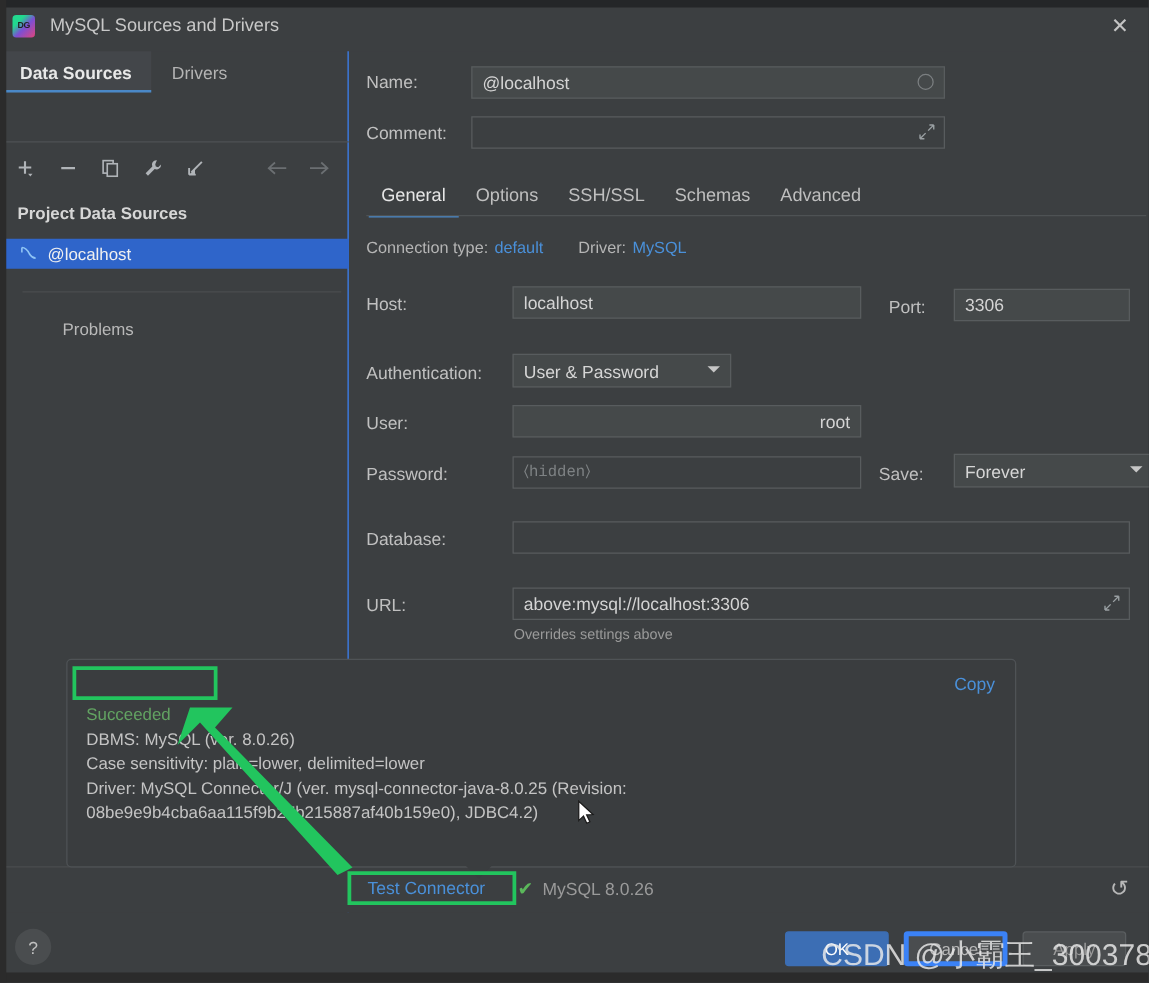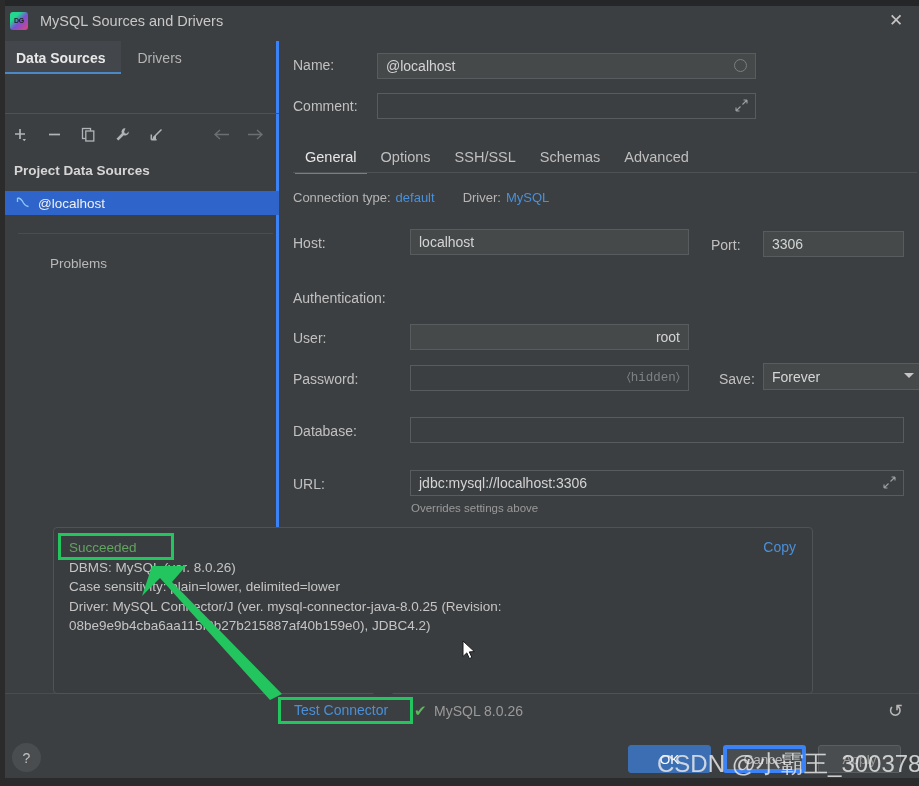--- a/index.html
+++ b/index.html
@@ -37,21 +37,21 @@
   }
   .close-btn {
     position:absolute; right:0; top:0; width:46px; height:41px;
     display:flex; align-items:center; justify-content:center;
     color:#c4c4c4; font-size:17px; cursor:pointer;
   }
 
   
   .left-panel {
     position:absolute; left:0; top:41px; width:279px; height:689px;
-    background:#3c3f41; border-right:3px solid #3b82f6;
+    background:#3c3f41; border-right:1px solid #3b82f6;
   }
   .tabs-row { display:flex; height:33px; }
   .ltab {
     padding:0 16px; height:33px; display:flex; align-items:center;
     font-size:14px; color:#b4b4b4; cursor:pointer; position:relative;
   }
   .ltab.sel { color:#e8e8e8; font-weight:bold; background:#43464a; }
   .ltab.sel::after {
     content:""; position:absolute; left:0; right:0; bottom:0; height:2px;
     background:#4a88c7;
@@ -155,21 +155,21 @@
   }
   .popup-notch {
     position:absolute; left:372px; top:692px; width:0;height:0;
     border-left:11px solid transparent; border-right:11px solid transparent;
     border-top:11px solid #3a3d3f; z-index:41;
   }
   .popup-body {
     position:absolute; left:15px; top:10px; width:640px;
     font-size:13.5px; line-height:19.6px; color:#c4c4c4;
   }
-  .succ { color:#62a362; }
+  .succ { color:#62a362;margin-top:24px; }
   .copy-lnk {
     position:absolute; right:16px; top:11px; font-size:14px; color:#4a90d9; cursor:pointer;text-align:right;
   }
 
   
   .anno-box {
     position:absolute; border:3px solid #22c55e; z-index:60; pointer-events:none;
   }
   .anno-arrow { position:absolute; left:0; top:0; z-index:59; pointer-events:none; }
 
@@ -355,54 +355,58 @@
     <div class="frow" style="left:431px; top:196px;">
       <span class="flabel">Port:</span>
     </div>
     <div class="inputbox" style="position:absolute; left:483px; top:190px; width:141px;">
       <span>3306</span>
     </div>
 
     <div class="frow" style="left:13px; top:249px;">
       <span class="flabel">Authentication:</span>
     </div>
+    <div class="dropdown" style="position:absolute; left:130px; top:242px; width:175px;">
+      <span>User &amp; Password</span>
+      <span class="dd-arrow"></span>
+    </div>
 
     <div class="frow" style="left:13px; top:289px;">
       <span class="flabel">User:</span>
     </div>
     <div class="inputbox" style="position:absolute; left:130px; top:283px; width:279px;justify-content:flex-end;">
       <span>root</span>
     </div>
 
     <div class="frow" style="left:13px; top:330px;">
       <span class="flabel">Password:</span>
     </div>
-    <div class="inputbox empty" style="position:absolute; left:130px; top:324px; width:279px;justify-content:flex-end;">
+    <div class="inputbox empty" style="position:absolute; left:130px; top:324px; width:279px;">
       <span class="ph">〈hidden〉</span>
     </div>
-    <div class="frow" style="left:439px; top:330px;">
+    <div class="frow" style="left:423px; top:330px;">
       <span class="flabel">Save:</span>
     </div>
     <div class="dropdown" style="position:absolute; left:483px; top:322px; width:160px;">
       <span>Forever</span>
       <span class="dd-arrow"></span>
     </div>
 
     <div class="frow" style="left:13px; top:382px;">
       <span class="flabel">Database:</span>
     </div>
     <div class="inputbox empty" style="position:absolute; left:130px; top:376px; width:494px;">
       <span></span>
     </div>
 
     <div class="frow" style="left:13px; top:435px;">
       <span class="flabel">URL:</span>
     </div>
     <div class="inputbox empty" style="position:absolute; left:130px; top:429px; width:494px;">
-      <span>jdbc:mysql://localhost:3306</span>
+      <span>above:mysql://localhost:3306</span>
       <span class="expand-ico">
         <svg width="13" height="13" viewBox="0 0 13 13">
           <path d="M12 1 L7.5 5.5 M12 1 L12 4.5 M12 1 L8.5 1" stroke="#9aa0a3" stroke-width="1.1" fill="none"></path>
           <path d="M1 12 L5.5 7.5 M1 12 L1 8.5 M1 12 L4.5 12" stroke="#9aa0a3" stroke-width="1.1" fill="none"></path>
         </svg>
       </span>
     </div>
     <div class="hint" style="left:131px; top:461px;">Overrides settings above</div>
   </div>
 

